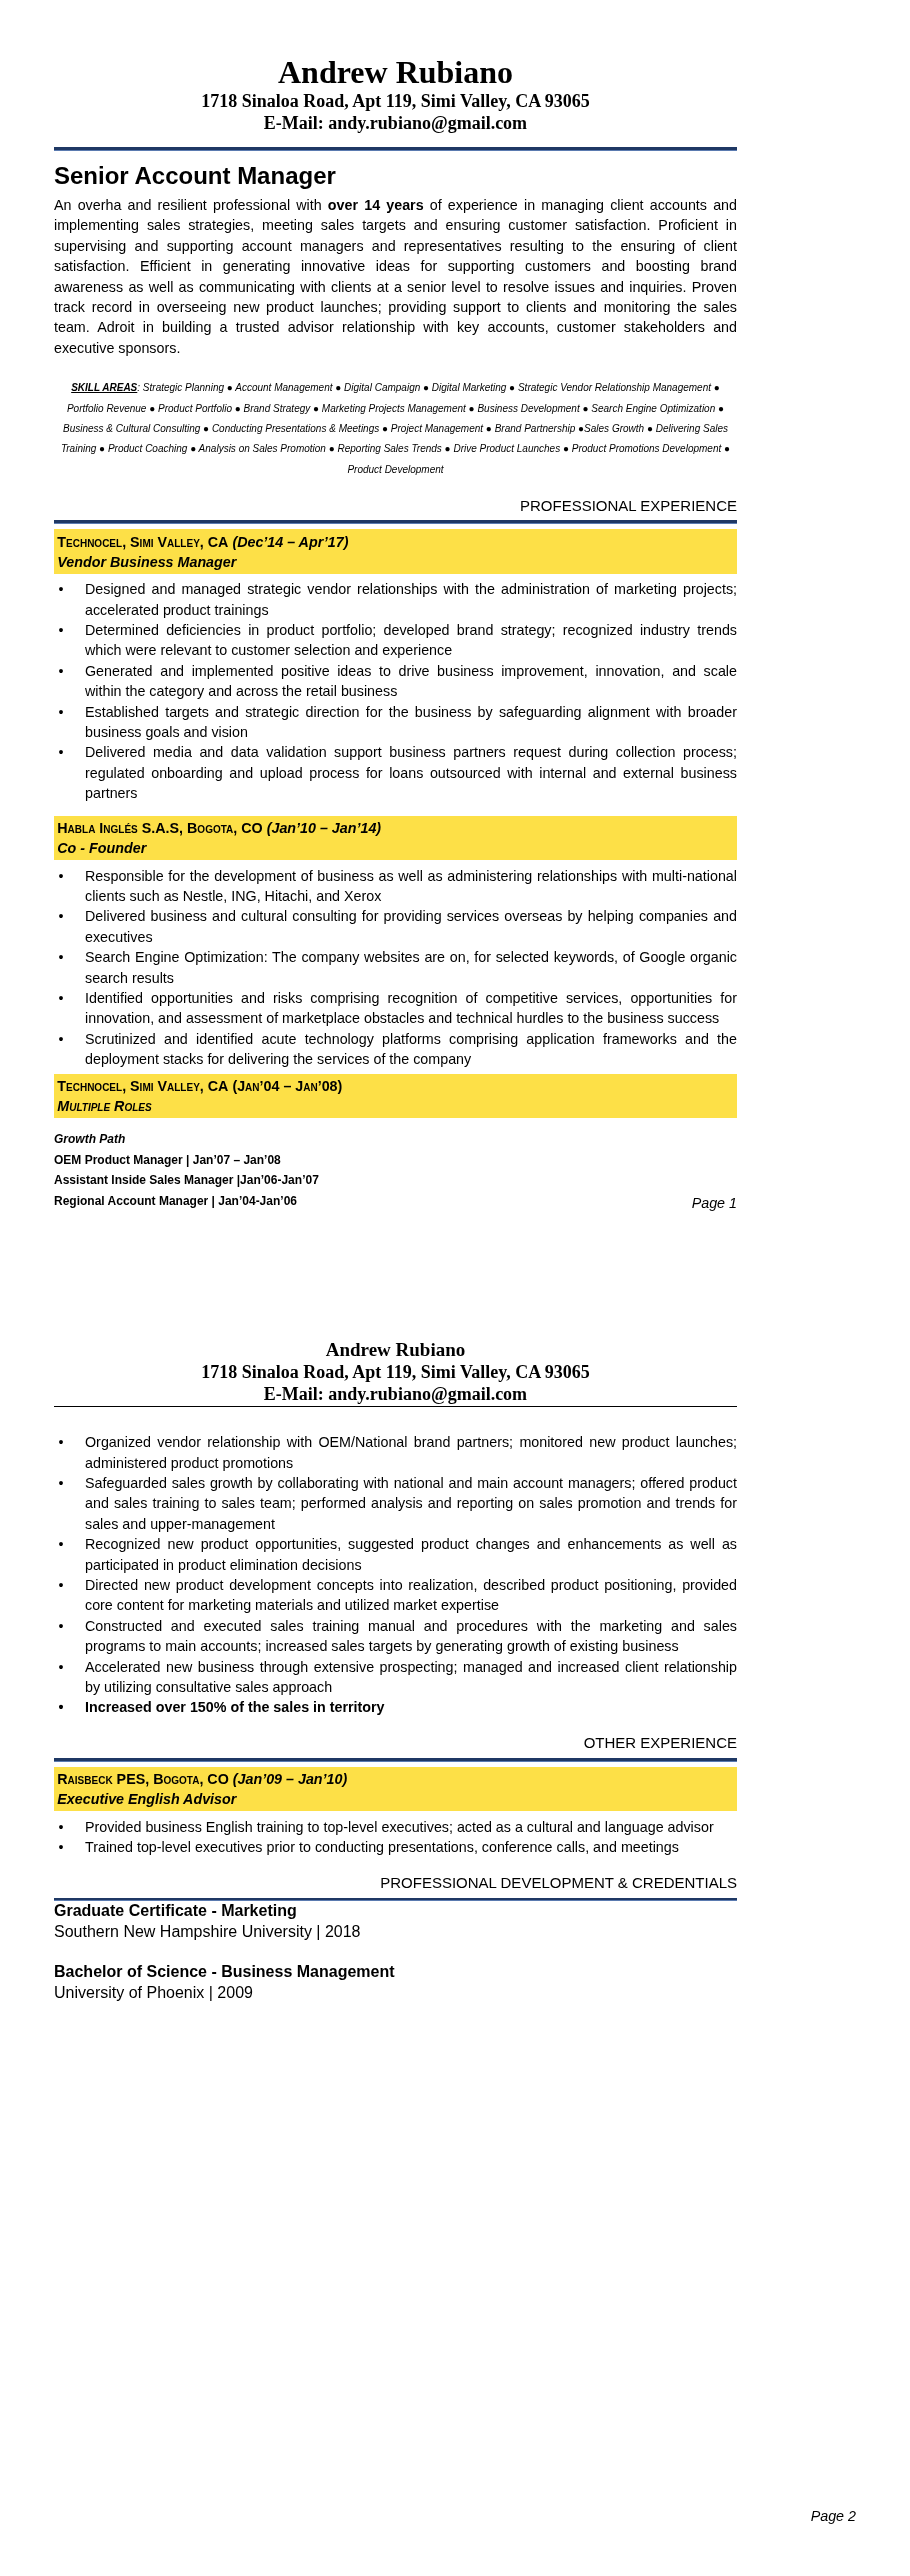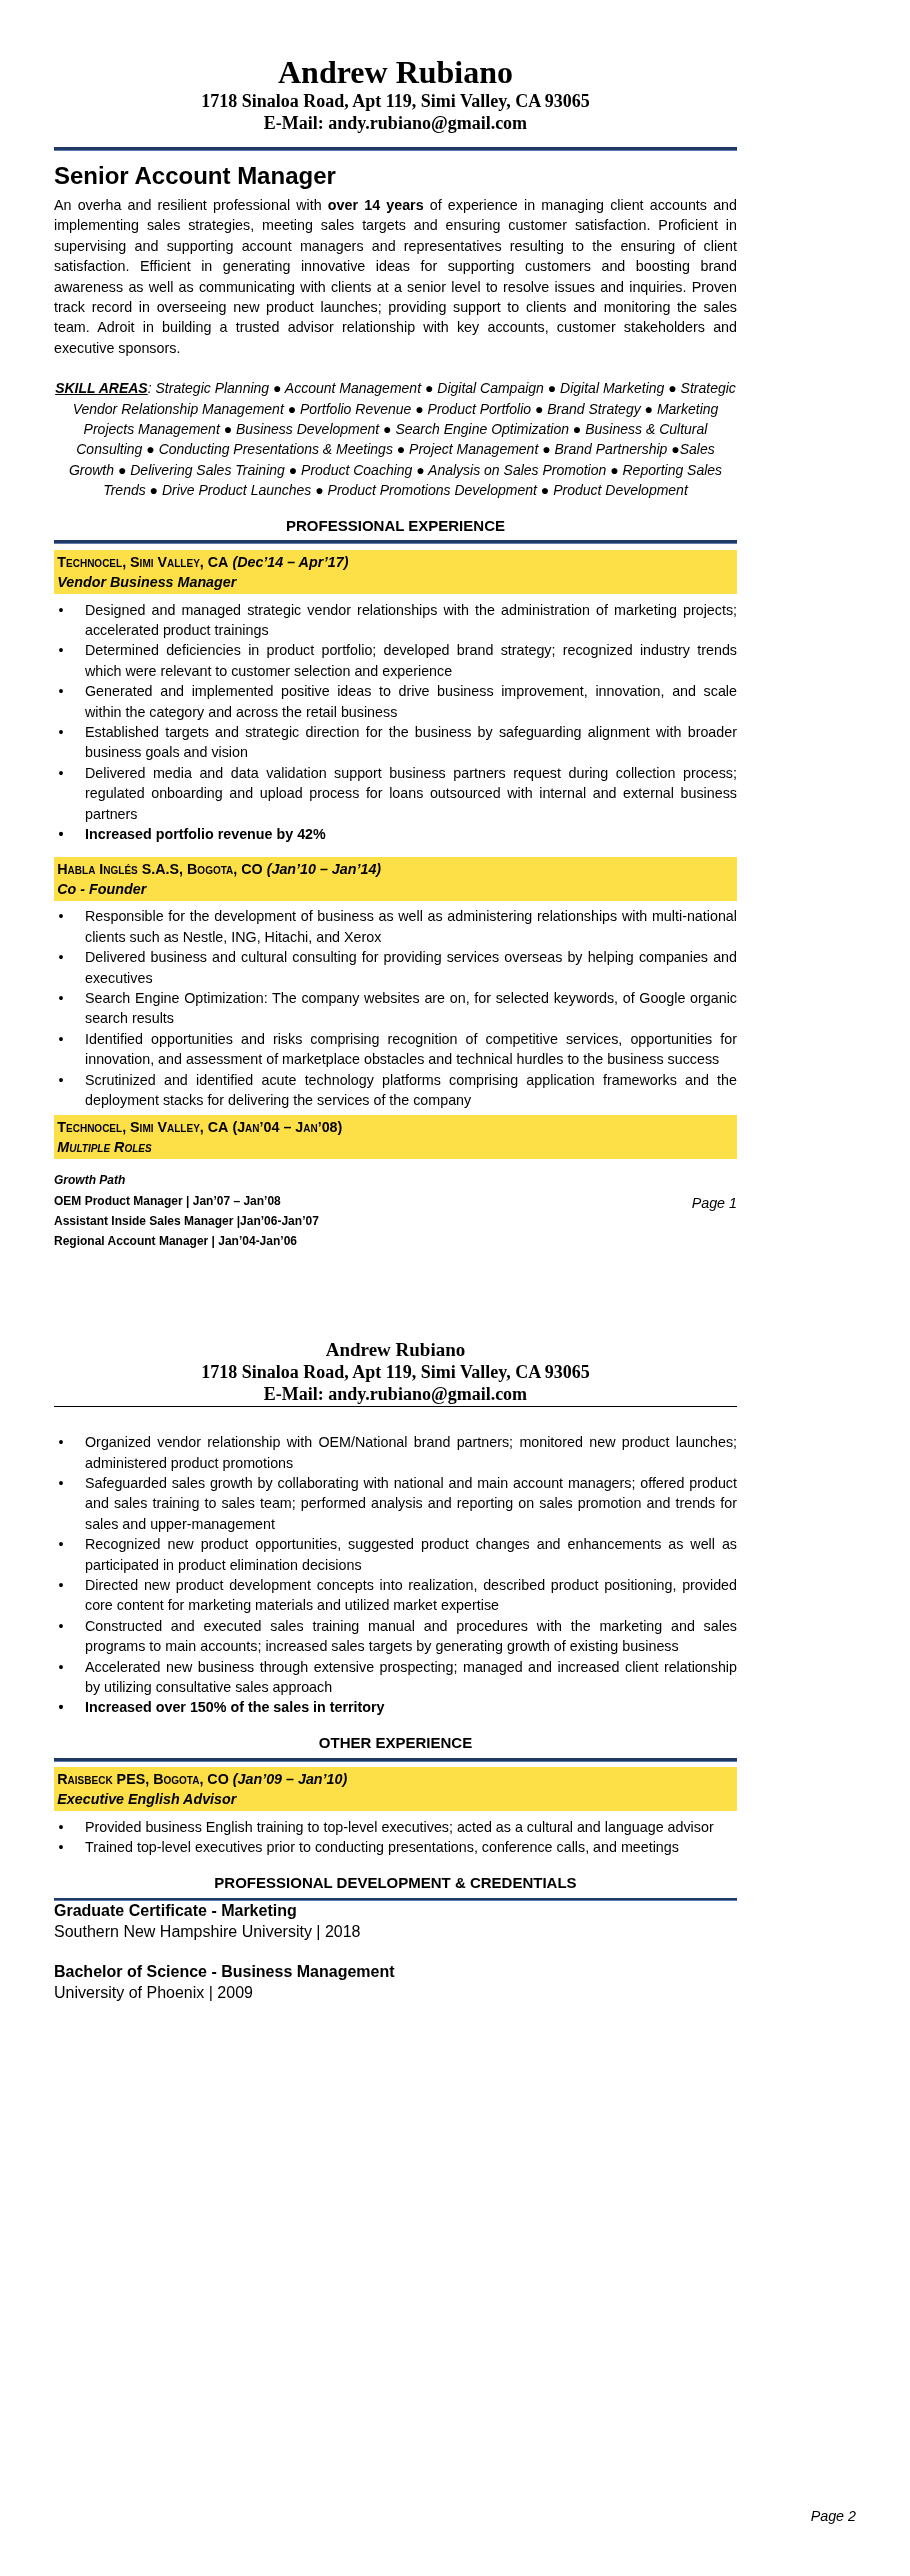--- a/index.html
+++ b/index.html
@@ -7,23 +7,23 @@
     .page { position: relative; width: 791px; height: 1288px; box-sizing: border-box; padding: 0 54px; }
     .page2 { height: 1288px; }
     .serif { font-family: "Liberation Serif", serif; font-weight: bold; text-align: center; }
     .name { font-size: 32px; line-height: 35px; padding-top: 55px; }
     .addr { font-size: 18px; line-height: 22px; }
     .email { font-size: 18px; line-height: 22px; }
     .rule-blue { height: 3.3px; background: #1f3864; border-bottom: 0.6px solid #5b7bb0; margin-top: 13.2px; }
     .rule-blue.thin { height: 2.8px; margin-top: 5.5px; }
     .headline { font-size: 24px; font-weight: bold; margin-top: 10px; line-height: 29px; }
     .summary { font-size: 14.3px; line-height: 20.4px; text-align: justify; margin-top: 4.4px; }
-    .skills { font-size: 14px; line-height: 20.4px; text-align: center; font-style: italic; margin-top: 20px; }
+    .skills { font-size: 10px; line-height: 20.4px; text-align: center; font-style: italic; margin-top: 20px; }
     .skills .label { font-weight: bold; text-decoration: underline; }
-    .section-title { font-size: 15px; font-weight: bold; text-align: center; margin-top: 15.4px; line-height: 19px; }
+    .section-title { font-size: 15px; font-weight: normal; text-align: right; margin-top: 15.4px; line-height: 19px; }
     .job-head { background: #fde047; padding: 2.2px 3.3px; margin-top: 5.5px; font-size: 14.3px; line-height: 20px; }
     .company { font-weight: bold; font-variant: small-caps; }
     .dates { font-style: italic; font-weight: bold; }
     .dates.caps { font-style: normal; font-variant: small-caps; }
     .role { font-style: italic; font-weight: bold; }
     .role.caps { font-variant: small-caps; }
     ul.bullets { list-style: none; margin: 5.5px 0 0 0; padding: 0; }
     ul.bullets li { position: relative; padding-left: 31px; font-size: 14.3px; line-height: 20.4px; text-align: justify; }
     ul.bullets li::before { content: "\2022"; position: absolute; left: 4.4px; top: 0; font-size: 14.3px; }
     ul.bullets li.bold { font-weight: bold; }
@@ -63,21 +63,20 @@
   <div class="job-head">
     <div><span class="company">Technocel, Simi Valley, CA</span> <span class="dates">(Dec’14 – Apr’17)</span></div>
     <div class="role">Vendor Business Manager</div>
   </div>
   <ul class="bullets">
     <li>Designed and managed strategic vendor relationships with the administration of marketing projects; accelerated product trainings</li>
     <li>Determined deficiencies in product portfolio; developed brand strategy; recognized industry trends which were relevant to customer selection and experience</li>
     <li>Generated and implemented positive ideas to drive business improvement, innovation, and scale within the category and across the retail business</li>
     <li>Established targets and strategic direction for the business by safeguarding alignment with broader business goals and vision</li>
     <li>Delivered media and data validation support business partners request during collection process; regulated onboarding and upload process for loans outsourced with internal and external business partners</li>
-    <li class="bold">Increased portfolio revenue by 42%</li>
   </ul>
 
   <div class="job-head" style="margin-top:12px">
     <div><span class="company">Habla Inglés S.A.S, Bogota, CO</span> <span class="dates">(Jan’10 – Jan’14)</span></div>
     <div class="role">Co - Founder</div>
   </div>
   <ul class="bullets">
     <li>Responsible for the development of business as well as administering relationships with multi-national clients such as Nestle, ING, Hitachi, and Xerox</li>
     <li>Delivered business and cultural consulting for providing services overseas by helping companies and executives</li>
     <li>Search Engine Optimization: The company websites are on, for selected keywords, of Google organic search results</li>

